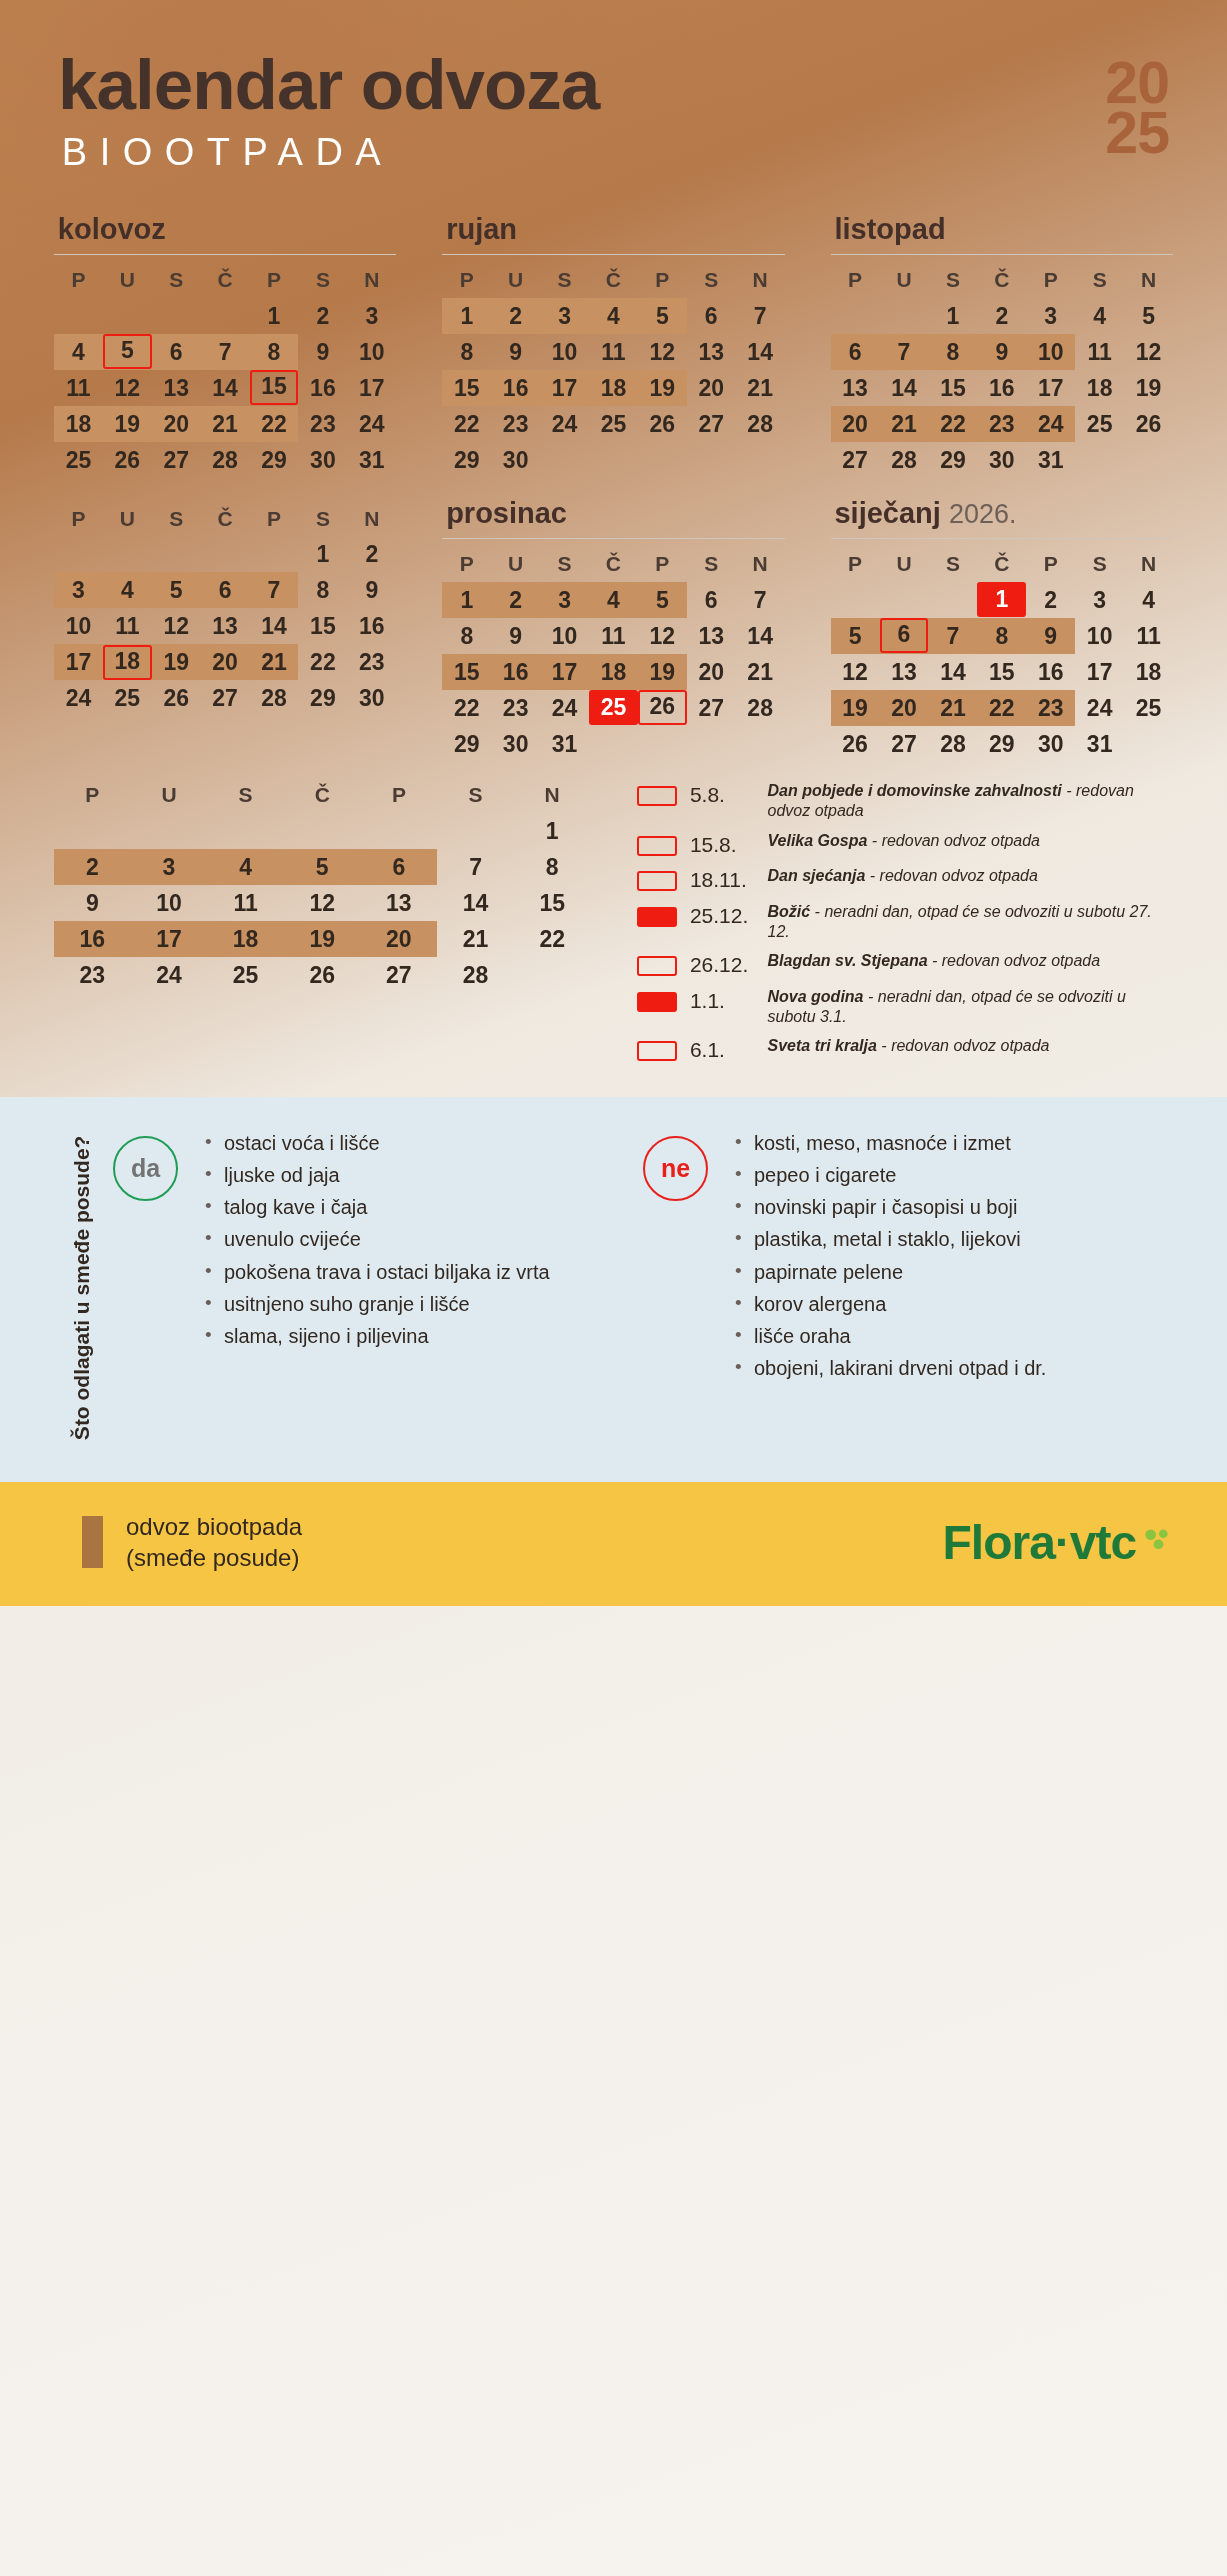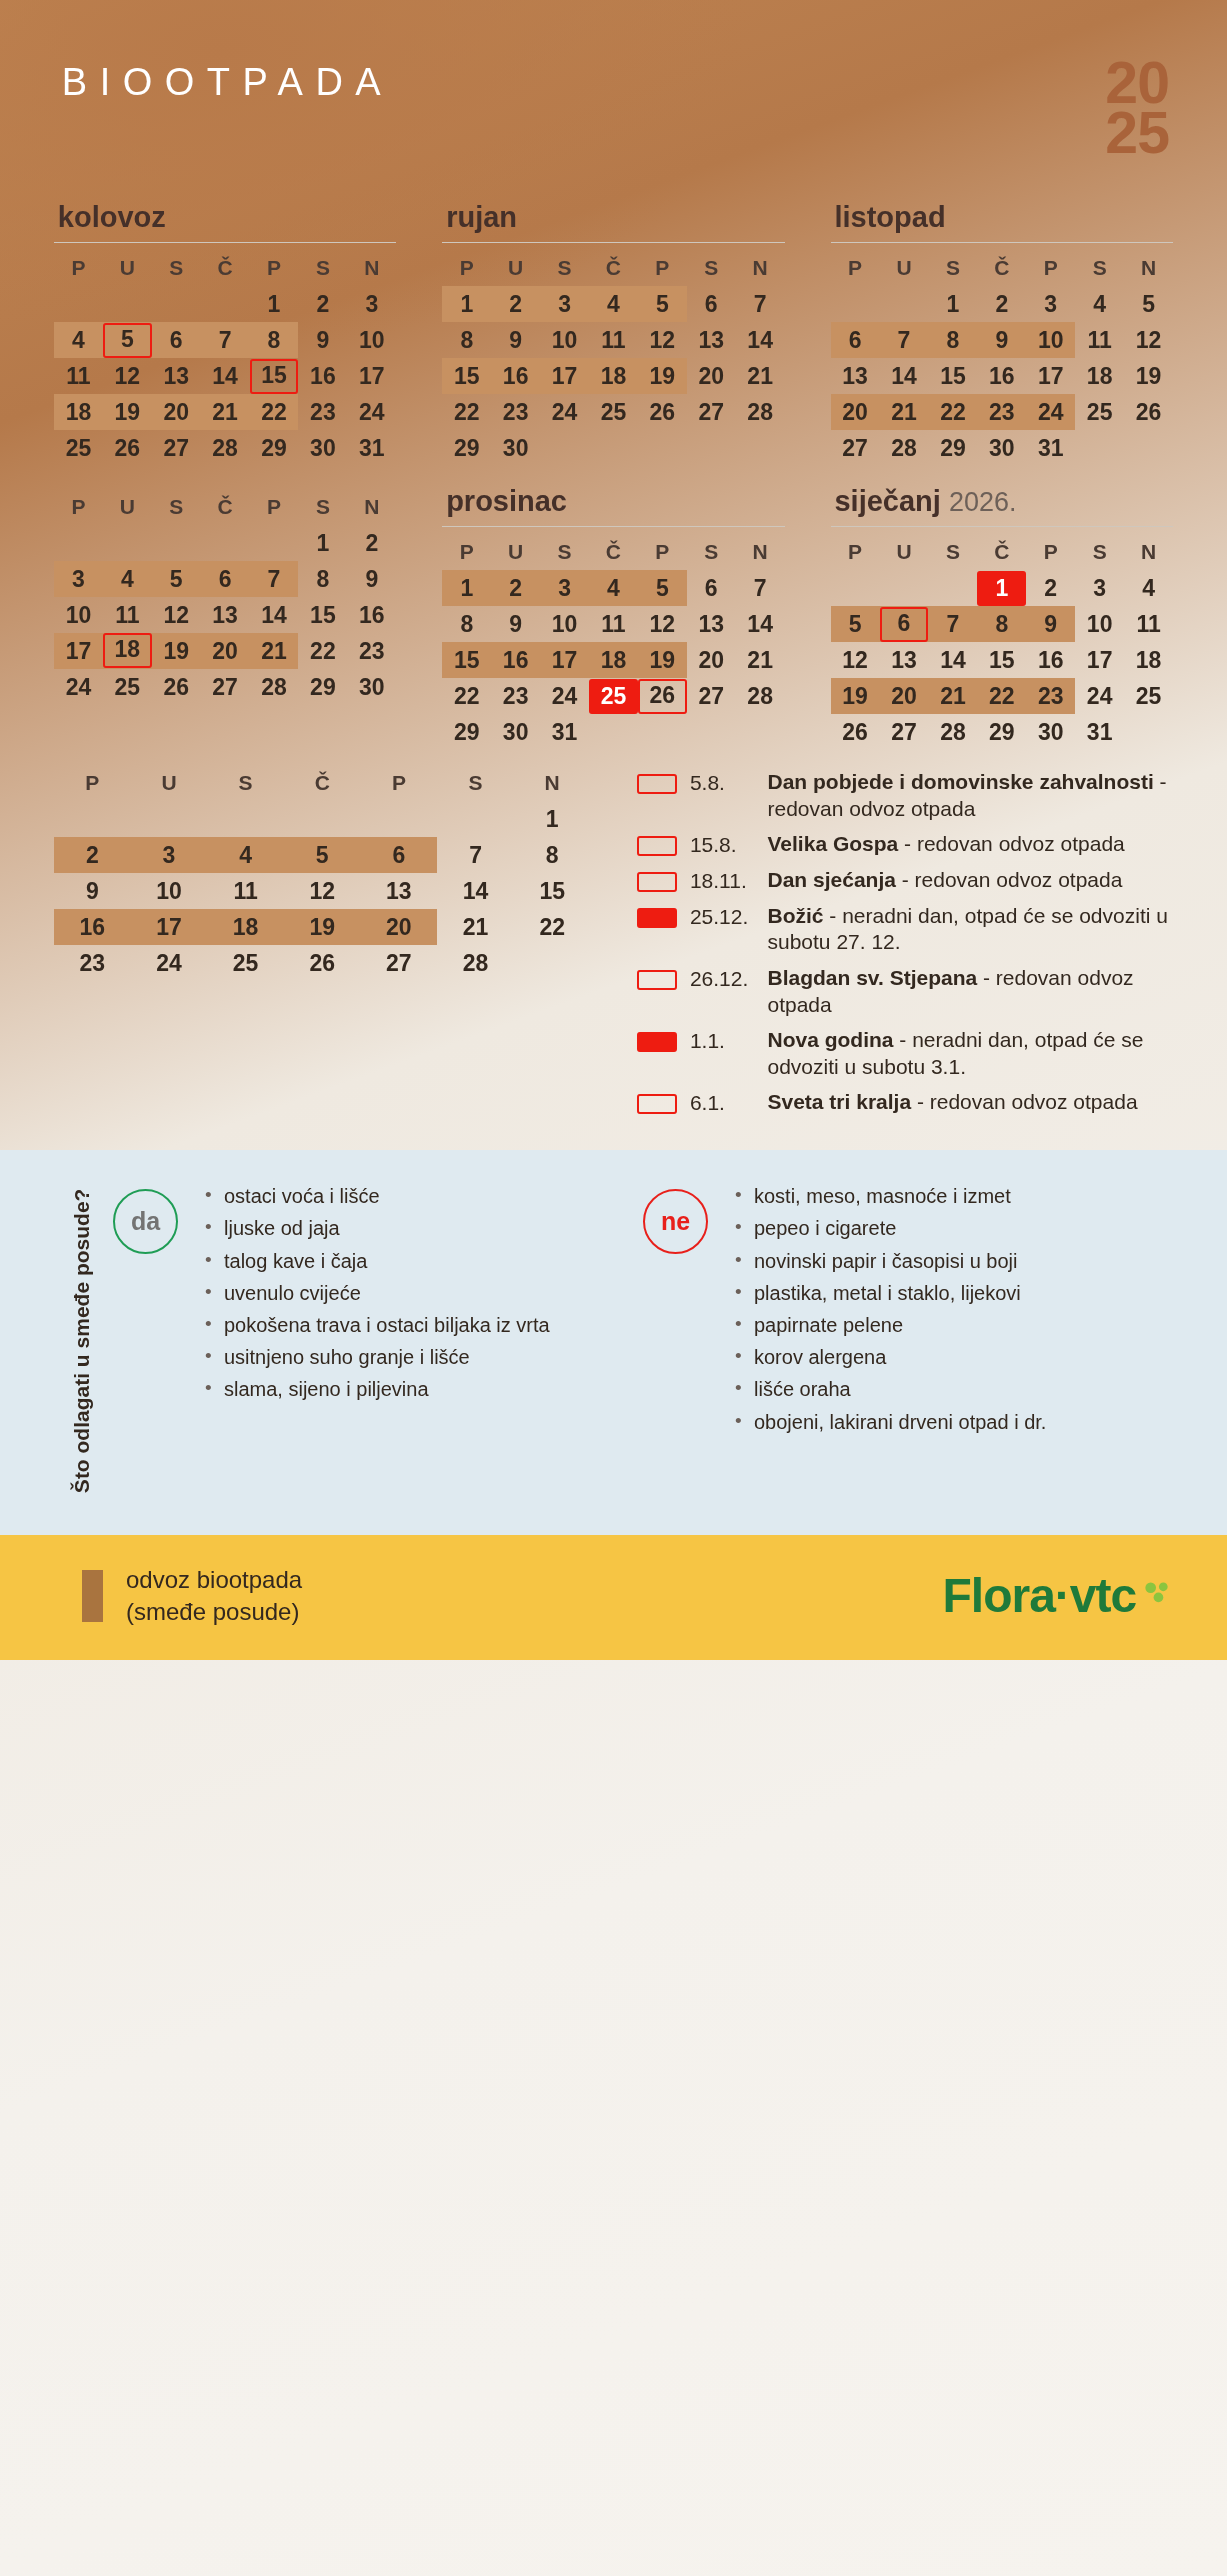--- a/index.html
+++ b/index.html
@@ -136,23 +136,24 @@
   .swatch.filled { background: #ee1c11; }
   .leg-date {
     width: 91px;
     flex: 0 0 auto;
     font-size: 21px;
     color: #33281f;
     padding-left: 13.4px;
     margin-top: 1.9px;
   }
   .leg-text {
-    font-size: 21px;
+    font-size: 16px;
     line-height: 1.25;
     color: #33281f;
+    font-style: italic;
   }
   .leg-text b { font-weight: 700; }
   
   .blue {
     background: #dfeaf0;
     margin-top: 25px;
     padding: 33px 54px 36px 54px;
     display: flex;
     align-items: flex-start;
   }
@@ -223,20 +224,21 @@
   }
   .brand .leafdot { margin-left: 3.8px; display: inline-block; }
 </style>
 </head>
 <body>
 
 <div class="page">
 
   <div class="header">
     <div class="title-wrap">
+      <div class="main-title">kalendar odvoza</div>
       <div class="sub-title">BIOOTPADA</div>
     </div>
     <div class="year">
       <div>20</div>
       <div>25</div>
     </div>
   </div>
 
   <div class="months" id="months-container">
       <div class="month">

